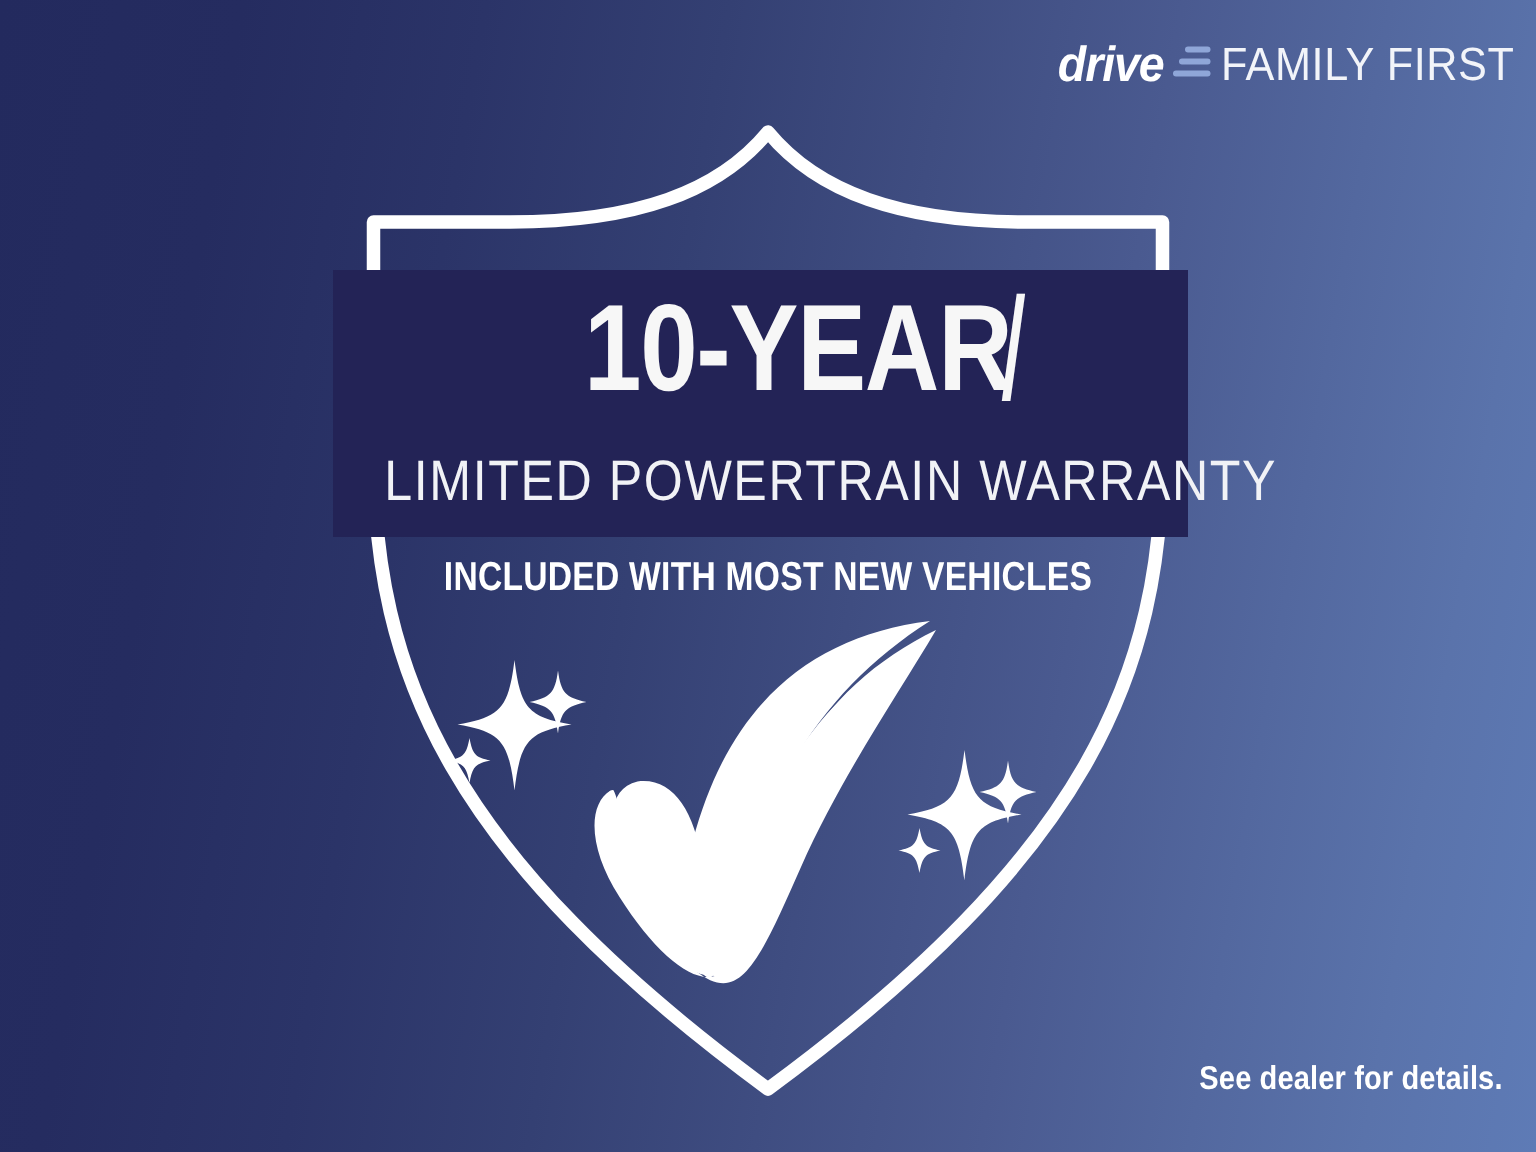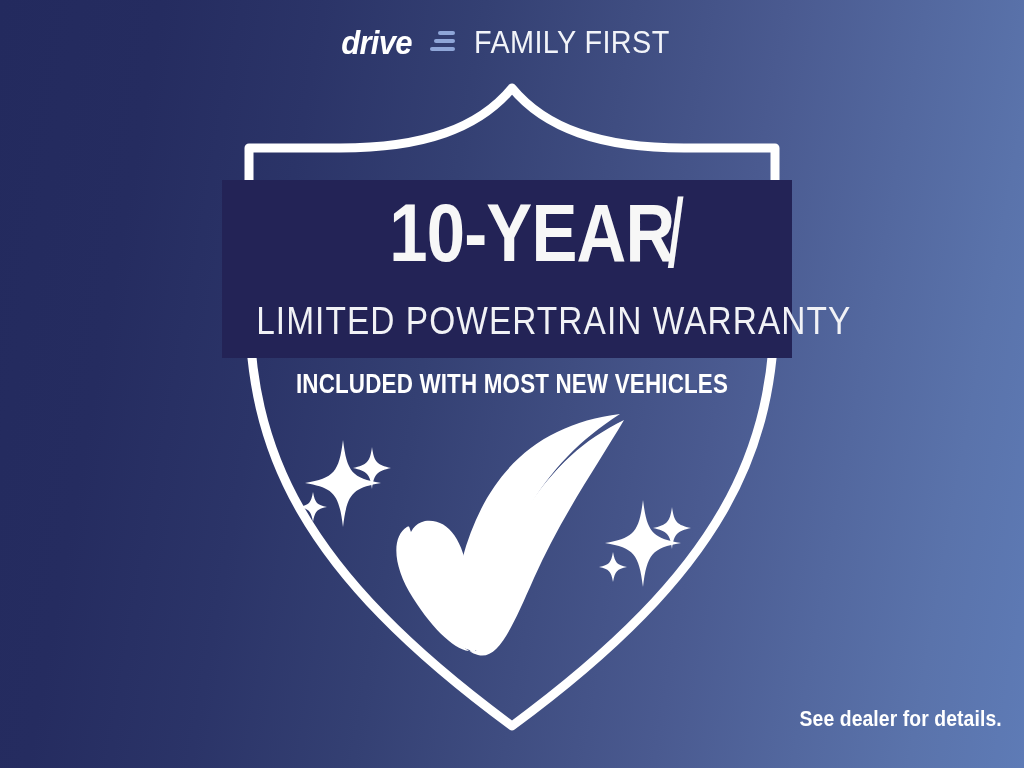--- a/index.html
+++ b/index.html
@@ -27,22 +27,22 @@
 
   
   #brand-bar {
     position: absolute;
     top: 20px;
     left: 0;
     width: 1024px;
     height: 44px;
     display: flex;
     align-items: center;
-    justify-content: center;
-    gap: 12px;
+    justify-content: flex-end;
+    gap: 0px;
   }
   #brand-drive {
     font-size: 33px;
     font-weight: 700;
     font-style: italic;
     color: #ffffff;
     letter-spacing: -0.8px;
     line-height: 1;
     position: relative;
     transform: scaleX(0.94);

